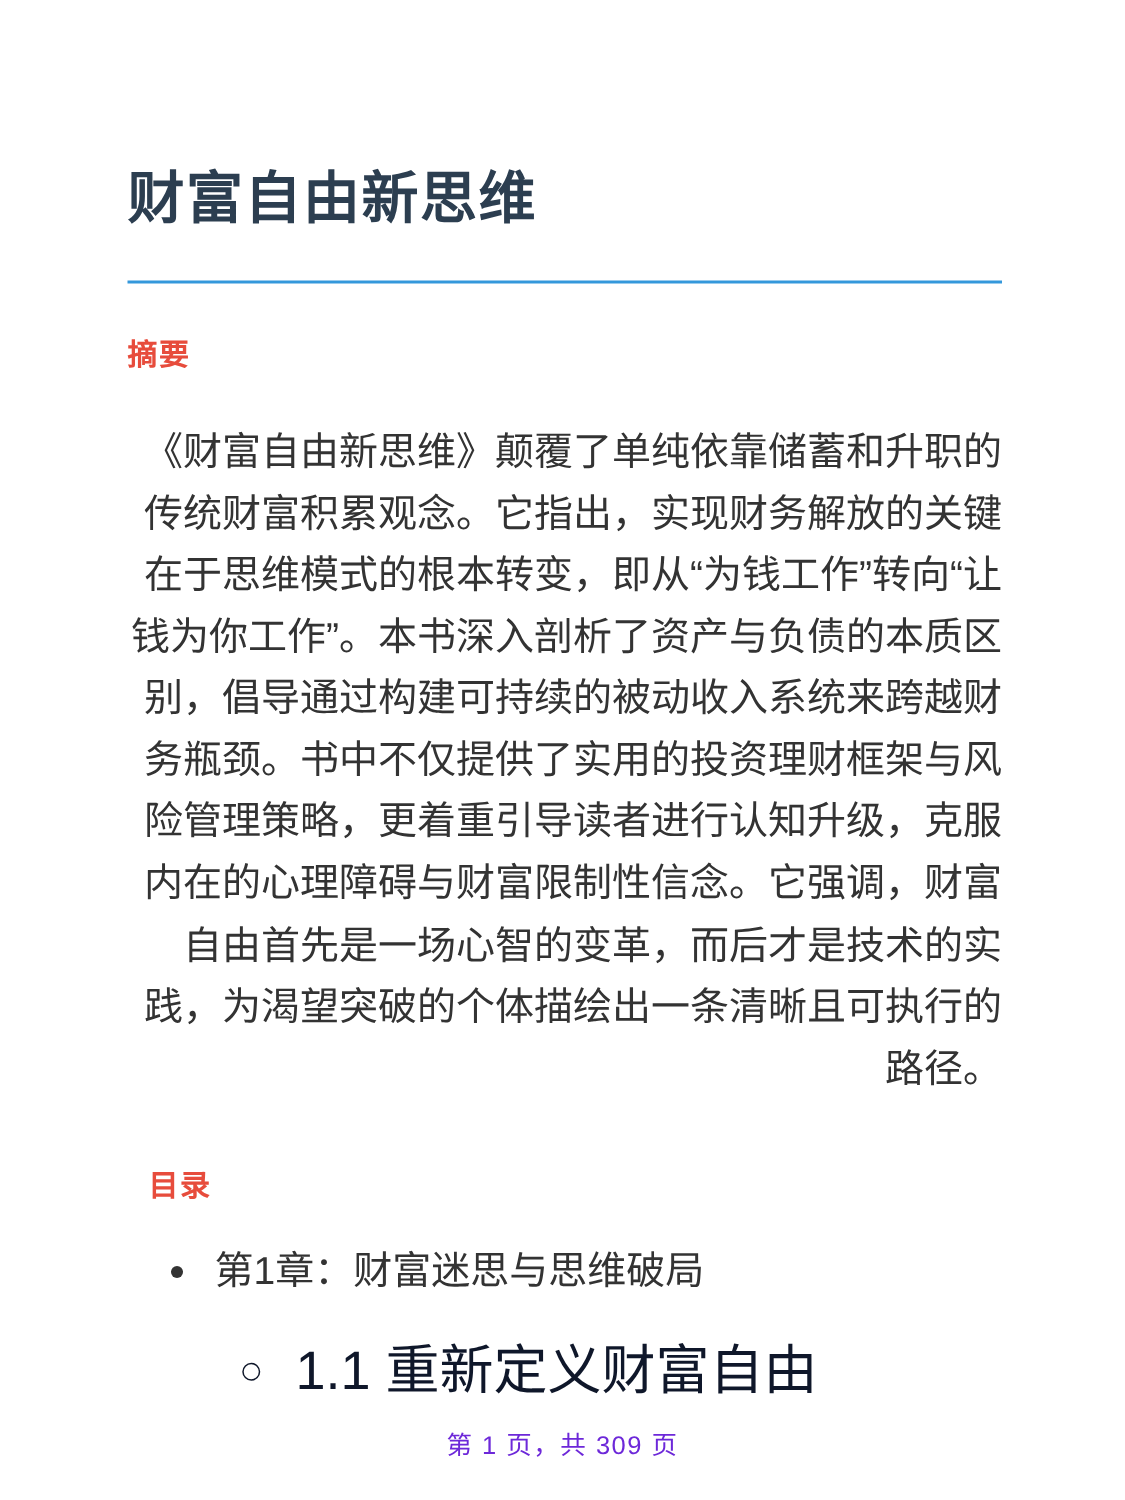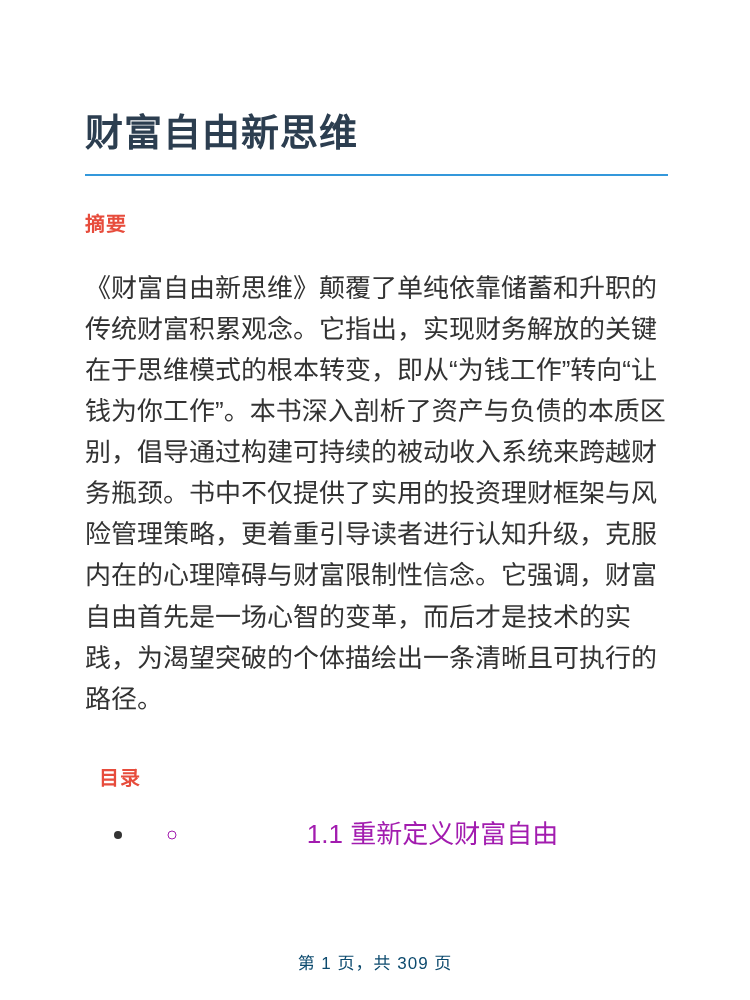--- a/index.html
+++ b/index.html
@@ -18,37 +18,37 @@
     color: #333333;
     overflow: hidden;
   }
   .doc-title {
     margin: 0;
     font-size: 38px;
     line-height: 1.26;
     font-weight: 700;
     color: #2c3e50;
     letter-spacing: 1px;
-    padding-bottom: 16px;
+    padding-bottom: 29px;
     border-bottom: 2px solid #3498db;
   }
   .section-heading {
     margin: 36px 0 0 0;
     font-size: 20px;
     line-height: 1.2;
     font-weight: 700;
     color: #e74c3c;
     letter-spacing: 1px;
   }
   .abstract-text {
     margin: 32px 0 0 0;
     font-size: 26px;
     line-height: 1.58;
     color: #333333;
-    text-align: left;
+    text-align: right;
   }
   .toc-heading {
     margin-top: 46px;
     margin-left: 14px;
   }
   ul.toc-list {
     margin: 28px 0 0 0;
     padding: 0 0 0 52px;
     list-style-type: disc;
   }
@@ -57,52 +57,52 @@
     line-height: 1.3;
     color: #333333;
     padding-left: 6px;
   }
   ul.toc-sublist {
     margin: 26px 0 0 0;
     padding: 0 0 0 48px;
     list-style-type: circle;
   }
   li.toc-section {
-    font-size: 26px;
+    font-size: 36px;
     line-height: 1.3;
-    color: #a21caf;
+    color: #0f172a;
     padding-left: 6px;
-    text-align: center;
   }
   .page-footer {
     position: absolute;
     left: 0;
     bottom: 26px;
     width: 100%;
     text-align: center;
     font-size: 17px;
-    color: #0c4a6e;
+    color: #6d28d9;
     letter-spacing: 1px;
   }
 </style>
 </head>
 <body>
 
 <div class="page">
 
   <h1 class="doc-title">财富自由新思维</h1>
 
   <h2 class="section-heading">摘要</h2>
 
   <p class="abstract-text">《财富自由新思维》颠覆了单纯依靠储蓄和升职的传统财富积累观念。它指出，实现财务解放的关键在于思维模式的根本转变，即从“为钱工作”转向“让钱为你工作”。本书深入剖析了资产与负债的本质区别，倡导通过构建可持续的被动收入系统来跨越财务瓶颈。书中不仅提供了实用的投资理财框架与风险管理策略，更着重引导读者进行认知升级，克服内在的心理障碍与财富限制性信念。它强调，财富自由首先是一场心智的变革，而后才是技术的实践，为渴望突破的个体描绘出一条清晰且可执行的路径。</p>
 
   <h2 class="section-heading toc-heading">目录</h2>
 
   <ul class="toc-list">
     <li class="toc-chapter">
+      <span>第1章：财富迷思与思维破局</span>
       <ul class="toc-sublist">
         <li class="toc-section">
           <span>1.1 重新定义财富自由</span>
         </li>
       </ul>
     </li>
   </ul>
 
   <div class="page-footer">第 1 页，共 309 页</div>
 

